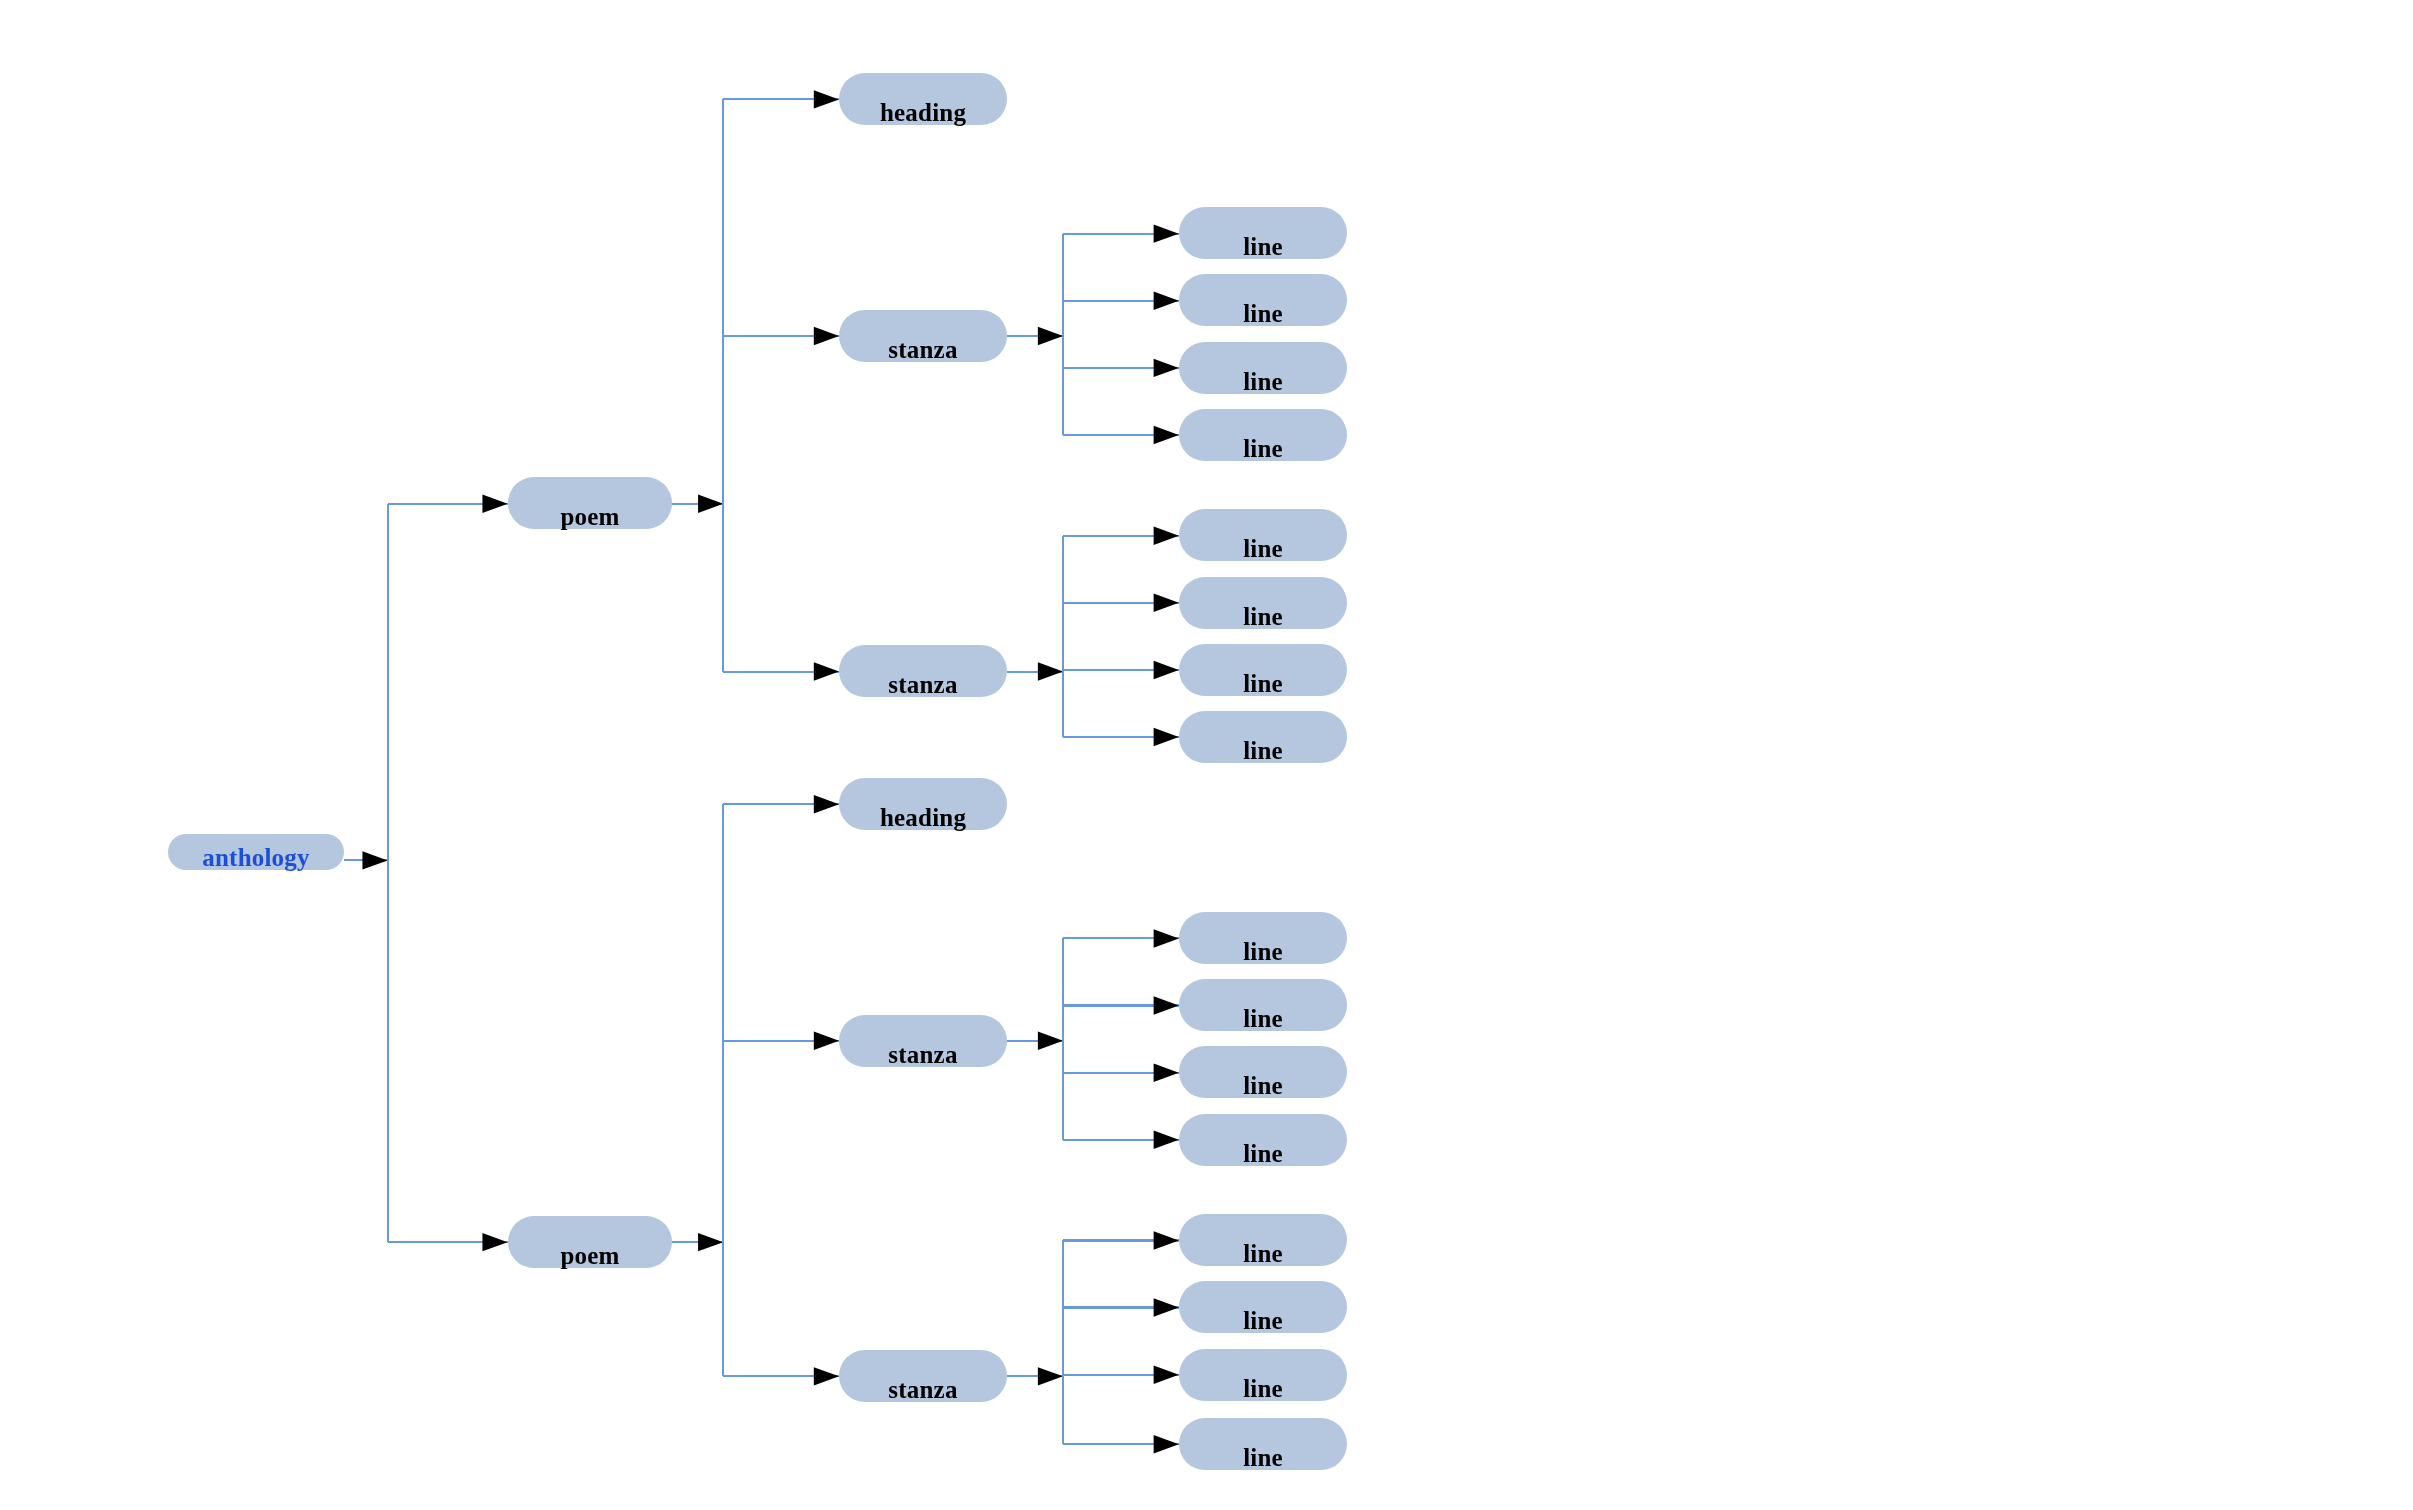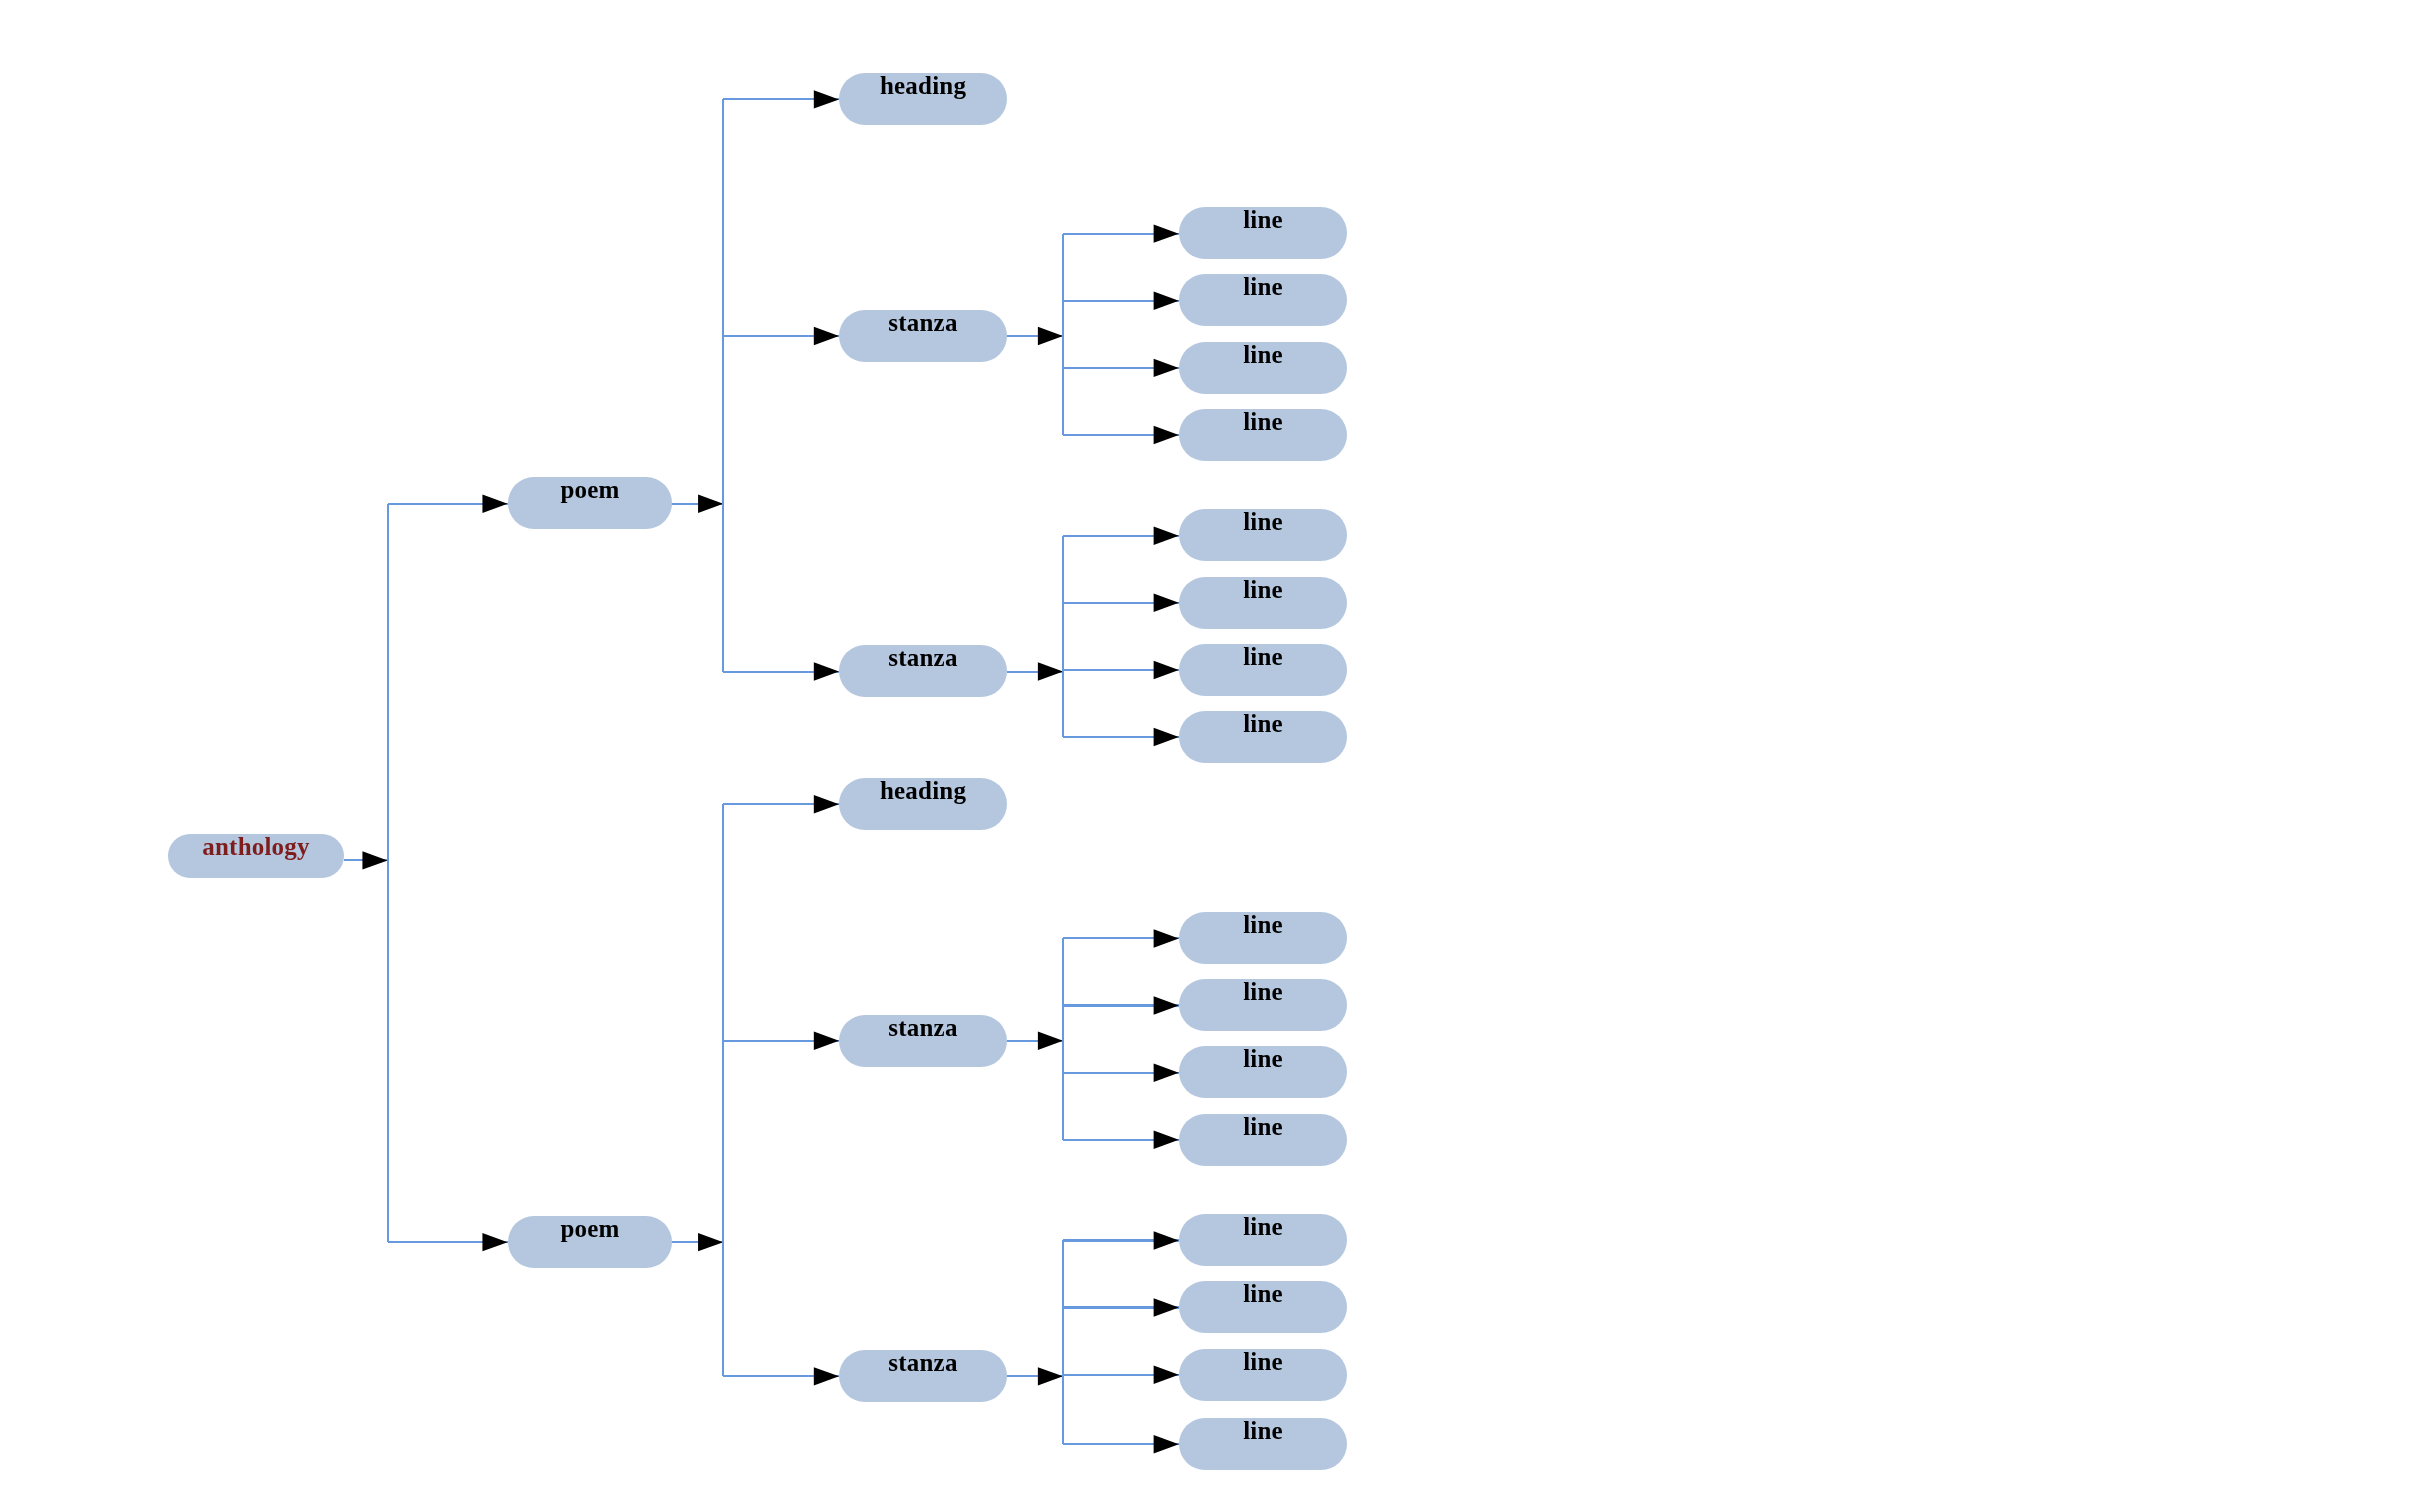--- a/index.html
+++ b/index.html
@@ -19,21 +19,21 @@
     position: absolute;
     left: 0;
     top: 0;
     width: 2413px;
     height: 1511px;
     pointer-events: none;
   }
   .node {
     position: absolute;
     display: flex;
-    align-items: flex-start;
+    align-items: flex-end;
     justify-content: center;
     background: #b4c7de;
     border-radius: 838px;
     color: #000000;
     font-weight: bold;
     font-family: "Liberation Serif", "DejaVu Serif", serif;
     box-sizing: border-box;
     user-select: none;
   }
   .node-label {
@@ -111,21 +111,21 @@
       <path d="M 1267 1478 L 1405 1478" fill="none" stroke="#6699dd" stroke-width="2.6" shape-rendering="crispEdges"></path>
       <polygon points="1405,1478 1375,1467 1375,1489" fill="#000000"></polygon>
       <path d="M 1267 1558 L 1405 1558" fill="none" stroke="#6699dd" stroke-width="2.6" shape-rendering="crispEdges"></path>
       <polygon points="1405,1558 1375,1547 1375,1569" fill="#000000"></polygon>
       <path d="M 1267 1638 L 1405 1638" fill="none" stroke="#6699dd" stroke-width="2.6" shape-rendering="crispEdges"></path>
       <polygon points="1405,1638 1375,1627 1375,1649" fill="#000000"></polygon>
       <path d="M 1267 1721 L 1405 1721" fill="none" stroke="#6699dd" stroke-width="2.6" shape-rendering="crispEdges"></path>
       <polygon points="1405,1721 1375,1710 1375,1732" fill="#000000"></polygon>
     </svg>
   <div id="node-layer">
-      <div class="node" style="left: 168px; top: 834px; width: 176px; height: 44px; background: rgb(180, 199, 222); color: #7f1d1d; font-size: 25px;">
+      <div class="node" style="left: 168px; top: 834px; width: 176px; height: 36px; background: rgb(180, 199, 222); color: #1d4ed8; font-size: 25px;">
         <span class="node-label">anthology</span>
       </div>
       <div class="node" style="left: 508px; top: 477px; width: 164px; height: 52px; background: rgb(180, 199, 222); color: rgb(0, 0, 0); font-size: 25px;">
         <span class="node-label">poem</span>
       </div>
       <div class="node" style="left: 508px; top: 1216px; width: 164px; height: 52px; background: rgb(180, 199, 222); color: rgb(0, 0, 0); font-size: 25px;">
         <span class="node-label">poem</span>
       </div>
       <div class="node" style="left: 839px; top: 73px; width: 168px; height: 52px; background: rgb(180, 199, 222); color: rgb(0, 0, 0); font-size: 25px;">
         <span class="node-label">heading</span>

